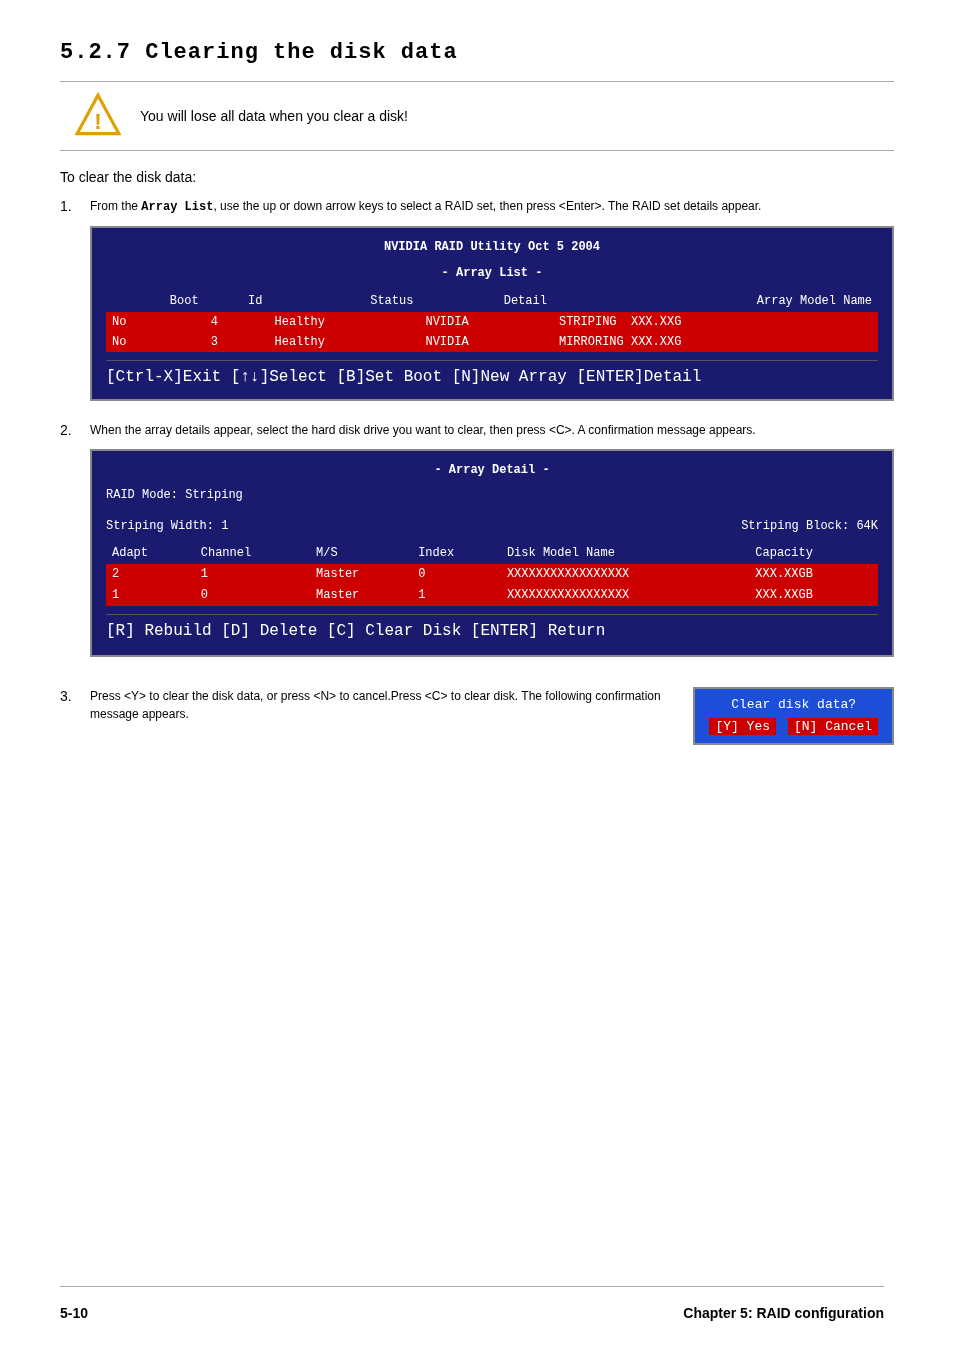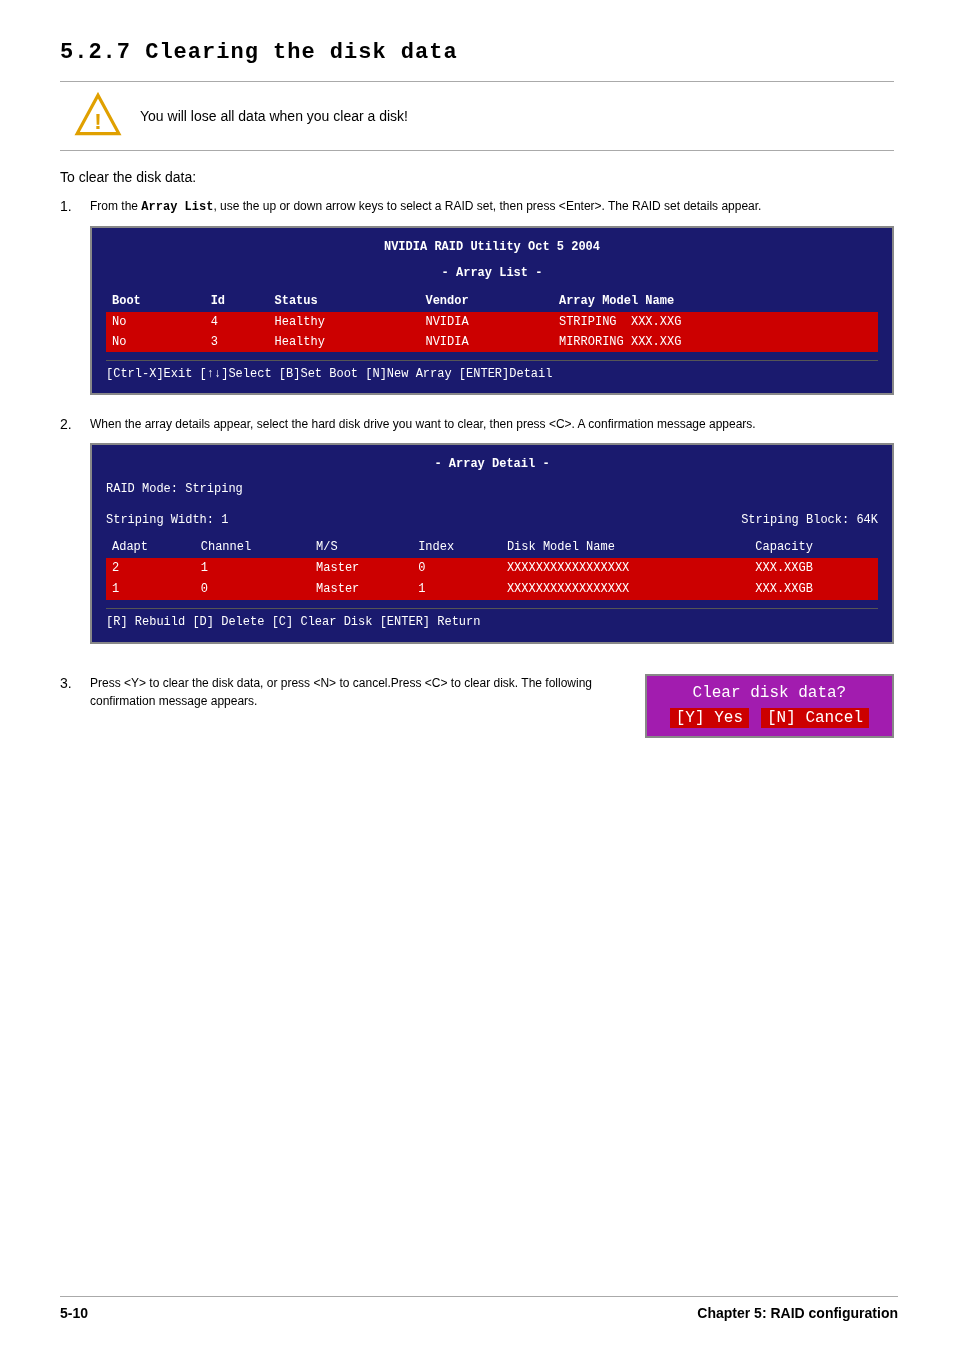--- a/index.html
+++ b/index.html
@@ -95,42 +95,42 @@
       margin-bottom: 8px;
       font-weight: bold;
     }
 
     .console-box table {
       width: 100%;
       border-collapse: collapse;
     }
 
     .console-box th {
-      font-weight: bold;
+      font-weight: normal;
       color: #fff;
       padding: 2px 6px;
-      text-align: left;
+      text-align: right;
     }
 
     .console-box td {
       padding: 1px 6px;
     }
 
     .console-box .highlighted-row td {
       background: #cc0000;
       color: #fff;
     }
 
     .console-footer {
       border-top: 1px solid #555;
       margin-top: 8px;
       padding-top: 4px;
       text-align: left;
       color: #fff;
-      font-size: 12px;
+      font-size: 16px;
     }
 
     
     .array-detail-box {
       background: #1a1a6e;
       color: #fff;
       font-family: 'Courier New', monospace;
       font-size: 12px;
       padding: 10px 14px;
       margin-bottom: 14px;
@@ -172,25 +172,25 @@
       display: flex;
       align-items: flex-start;
       gap: 30px;
     }
 
     .step3-text {
       flex: 1;
     }
 
     .confirm-box {
-      background: #a21caf;
-      color: #fff;
-      font-family: 'Courier New', monospace;
-      font-size: 16px;
-      padding: 8px 23px;
+      background: #1d4ed8;
+      color: #fff;
+      font-family: 'Courier New', monospace;
+      font-size: 13px;
+      padding: 8px 14px;
       border: 2px solid #888;
       min-width: 200px;
       flex-shrink: 0;
     }
 
     .confirm-box .confirm-title {
       text-align: center;
       margin-bottom: 6px;
     }
 
@@ -210,23 +210,23 @@
       background: #cc0000;
       color: #fff;
       padding: 1px 6px;
     }
 
     
     .page-footer {
       position: absolute;
       bottom: 30px;
       left: 60px;
-      right: 56px;
+      right: 70px;
       border-top: 1.5px solid #aaa;
-      padding-top: 8px;
+      padding-top: 18px;
       display: flex;
       justify-content: space-between;
       font-size: 14px;
     }
 
     .page-footer-left {
       font-weight: bold;
     }
 
     .page-footer-right {
@@ -260,21 +260,21 @@
 
       <div class="console-box">
         <div class="console-title">NVIDIA RAID Utility  Oct 5 2004</div>
         <div class="console-title">- Array List -</div>
         <table>
           <thead>
             <tr>
               <th>Boot</th>
               <th>Id</th>
               <th>Status</th>
-              <th>Vendor</th>
+              <th>Detail</th>
               <th>Array Model Name</th>
             </tr>
           </thead>
           <tbody>
             <tr class="highlighted-row">
               <td>No</td>
               <td>4</td>
               <td>Healthy</td>
               <td>NVIDIA</td>
               <td>STRIPING&nbsp;&nbsp;XXX.XXG</td>

